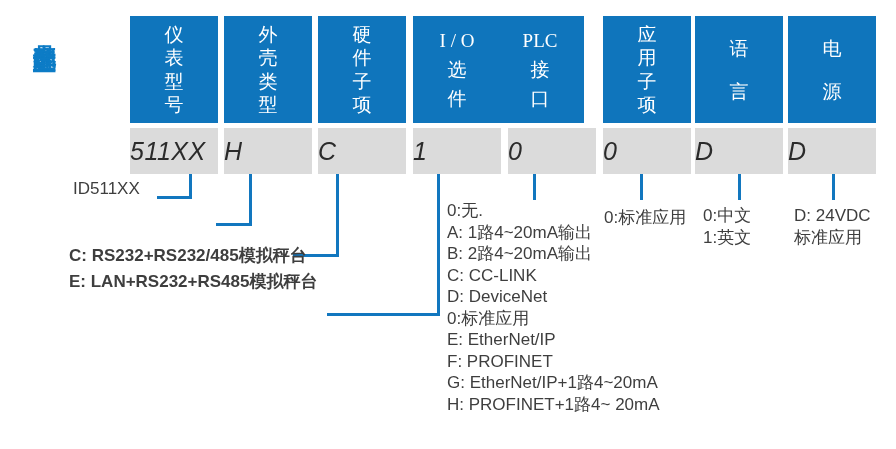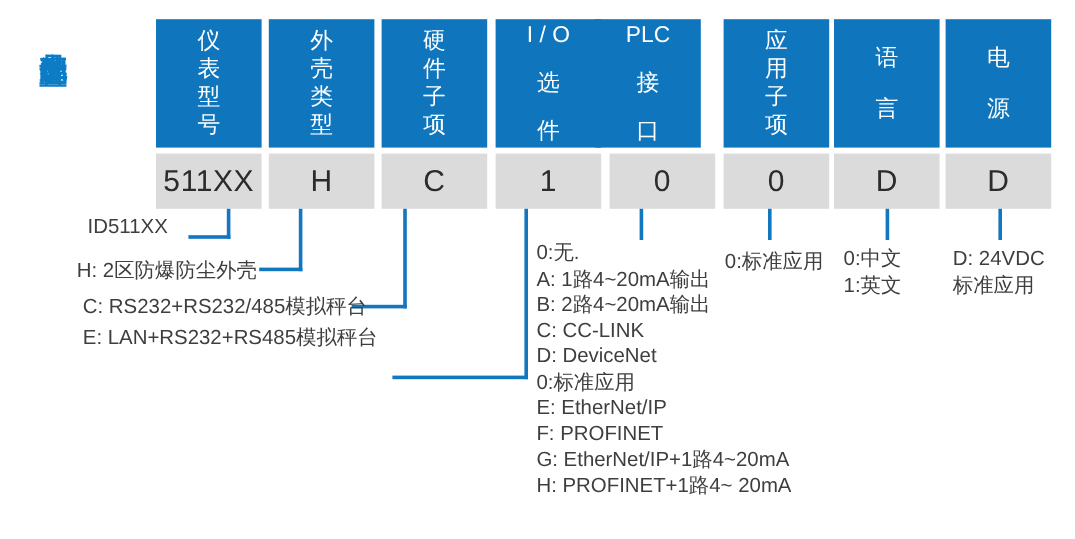--- a/index.html
+++ b/index.html
@@ -16,35 +16,35 @@
     color:var(--title-blue);
   }
   .hdr{
     position:absolute;top:16px;width:88px;height:107px;
     background:var(--header-blue);color:#ffffff;
     display:flex;align-items:center;justify-content:center;text-align:center;
     font-size:19px;
   }
   .hdr span{white-space:pre-line;display:block;}
   .t4 span{line-height:23.5px;}
-  .t3 span{line-height:40px;}
+  .t3 span{line-height:29px;font-family:Liberation Serif, serif;}
   .t2 span{line-height:43px;}
   .val{
     position:absolute;top:128px;width:88px;height:46px;
     background:var(--value-gray);color:var(--value-text);
-    display:flex;align-items:center;justify-content:center;
-    font-size:25px;letter-spacing:0.5px;
+    display:flex;align-items:center;
+    font-size:25px;letter-spacing:0.5px;font-style:italic;
   }
   .vline{position:absolute;width:3px;background:var(--line-blue);}
   .hline{position:absolute;height:3px;background:var(--line-blue);}
   .note{
     position:absolute;white-space:pre-line;color:var(--text-dark);
     font-size:17px;line-height:21.5px;
   }
-  .note.wide{line-height:26px;}
+  .note.wide{line-height:26px;font-weight:bold;}
 </style>
 </head>
 <body>
 
 <div class="stage" style="--header-blue: #0f75bc; --title-blue: #0d7cc6; --value-gray: #dbdbdb; --line-blue: #1277bf; --text-dark: #3e3e3e;">
 
   <div class="v-title">产品选型配置</div>
 
   <div class="hdr t4" style="left:130px">
       <span>仪
@@ -125,21 +125,20 @@
 
   <div class="vline" style="left:437px;top:174px;height:142px"></div>
   <div class="hline" style="left:327px;top:313px;width:113px"></div>
 
   <div class="vline" style="left:533px;top:174px;height:26px"></div>
   <div class="vline" style="left:640px;top:174px;height:26px"></div>
   <div class="vline" style="left:738px;top:174px;height:26px"></div>
   <div class="vline" style="left:832px;top:174px;height:26px"></div>
 
   <div class="note" style="left:73px;top:178px">ID511XX</div>
-  <div class="note" style="left:64px;top:215px">H: 2区防爆防尘外壳</div>
   <div class="note wide" style="left:69px;top:243px">C: RS232+RS232/485模拟秤台
 E: LAN+RS232+RS485模拟秤台</div>
   <div class="note" style="left:447px;top:200px">0:无.
 A: 1路4~20mA输出
 B: 2路4~20mA输出
 C: CC-LINK
 D: DeviceNet
 0:标准应用
 E: EtherNet/IP
 F: PROFINET

